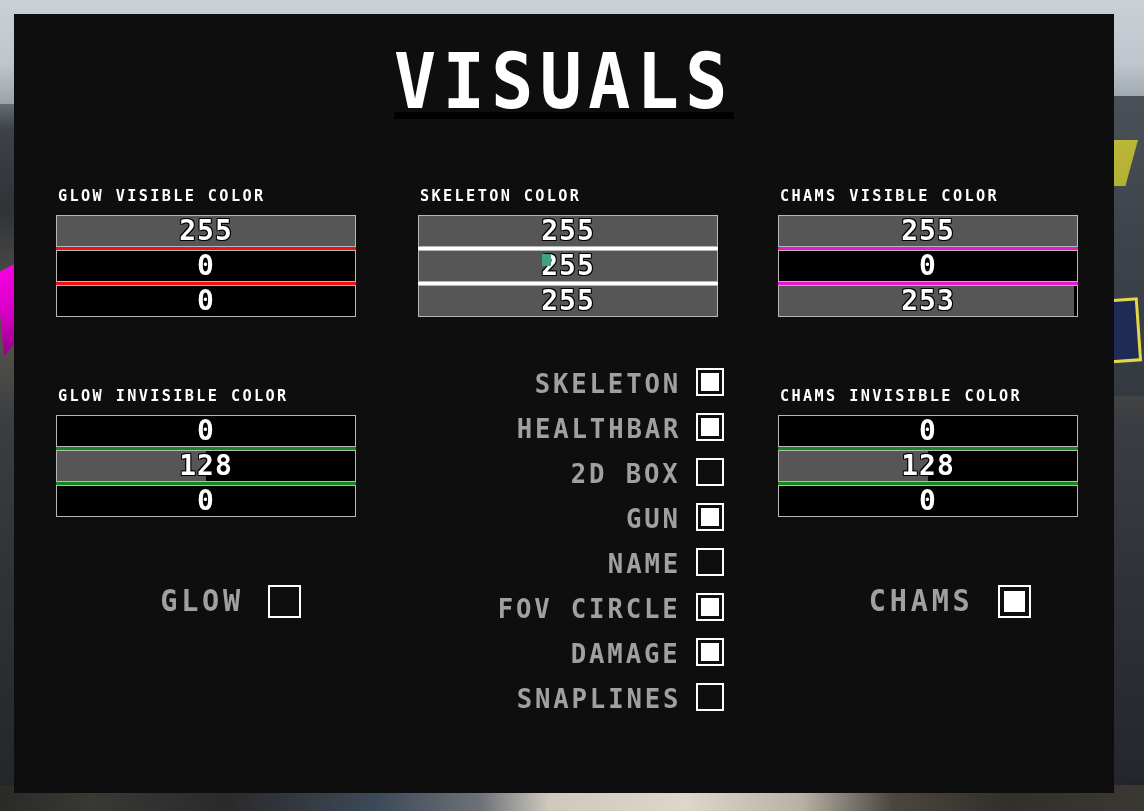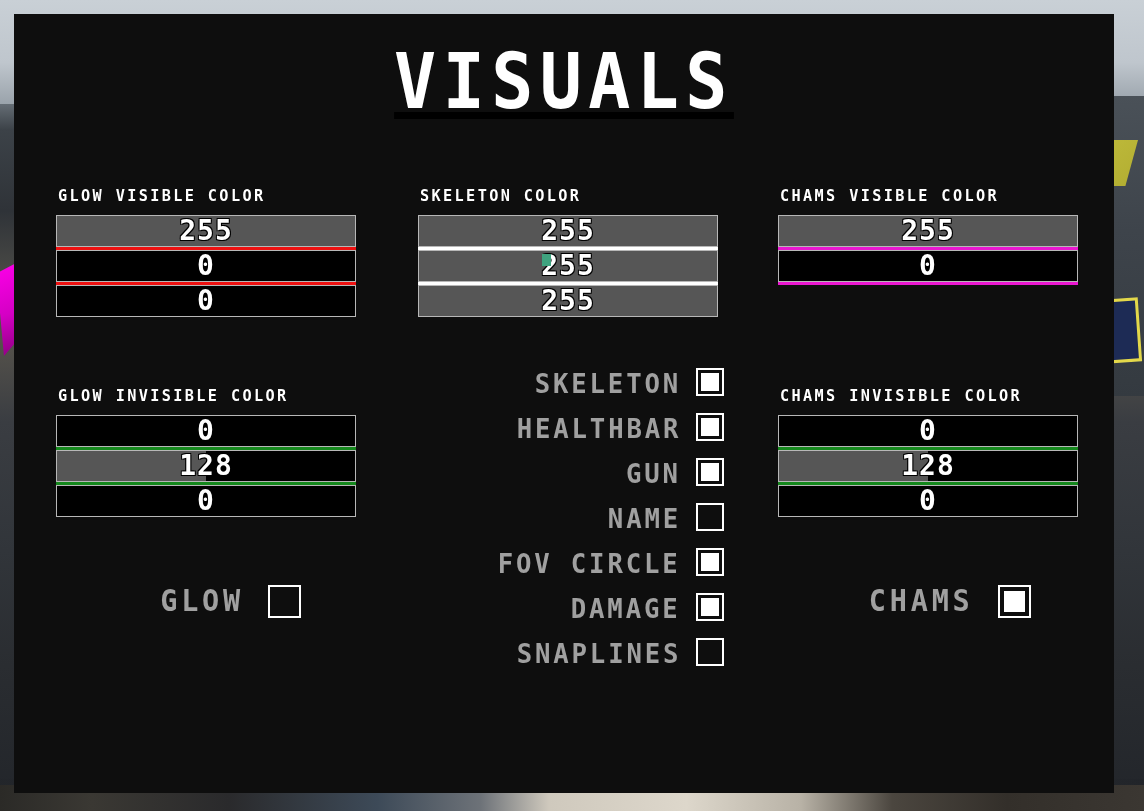--- a/index.html
+++ b/index.html
@@ -337,20 +337,24 @@
       <div id="check-list">
           <div class="check-row">
             <span class="check-label">SKELETON</span>
             <span class="checkbox checked"></span>
           </div>
           <div class="check-row">
             <span class="check-label">HEALTHBAR</span>
             <span class="checkbox checked"></span>
           </div>
           <div class="check-row">
+            <span class="check-label">2D BOX</span>
+            <span class="checkbox"></span>
+          </div>
+          <div class="check-row">
             <span class="check-label">GUN</span>
             <span class="checkbox checked"></span>
           </div>
           <div class="check-row">
             <span class="check-label">NAME</span>
             <span class="checkbox"></span>
           </div>
           <div class="check-row">
             <span class="check-label">FOV CIRCLE</span>
             <span class="checkbox checked"></span>
@@ -374,20 +378,24 @@
             <div class="slider">
               <div class="slider-fill" style="width: 100%;"></div>
               <span class="slider-value">255</span>
             </div>
             <div class="divider" style="background: rgb(234, 23, 208);"></div>
             <div class="slider">
               <div class="slider-fill" style="width: 0%;"></div>
               <span class="slider-value">0</span>
             </div>
             <div class="divider" style="background: rgb(234, 23, 208);"></div>
+            <div class="slider">
+              <div class="slider-fill" style="width: 99%;"></div>
+              <span class="slider-value">253</span>
+            </div>
           </div>
       </div>
 
       <div class="color-group" id="chams-invisible-group">
         <div class="group-title">CHAMS INVISIBLE COLOR</div>
         <div class="slider-stack">
             <div class="slider">
               <div class="slider-fill" style="width: 0%;"></div>
               <span class="slider-value">0</span>
             </div>

